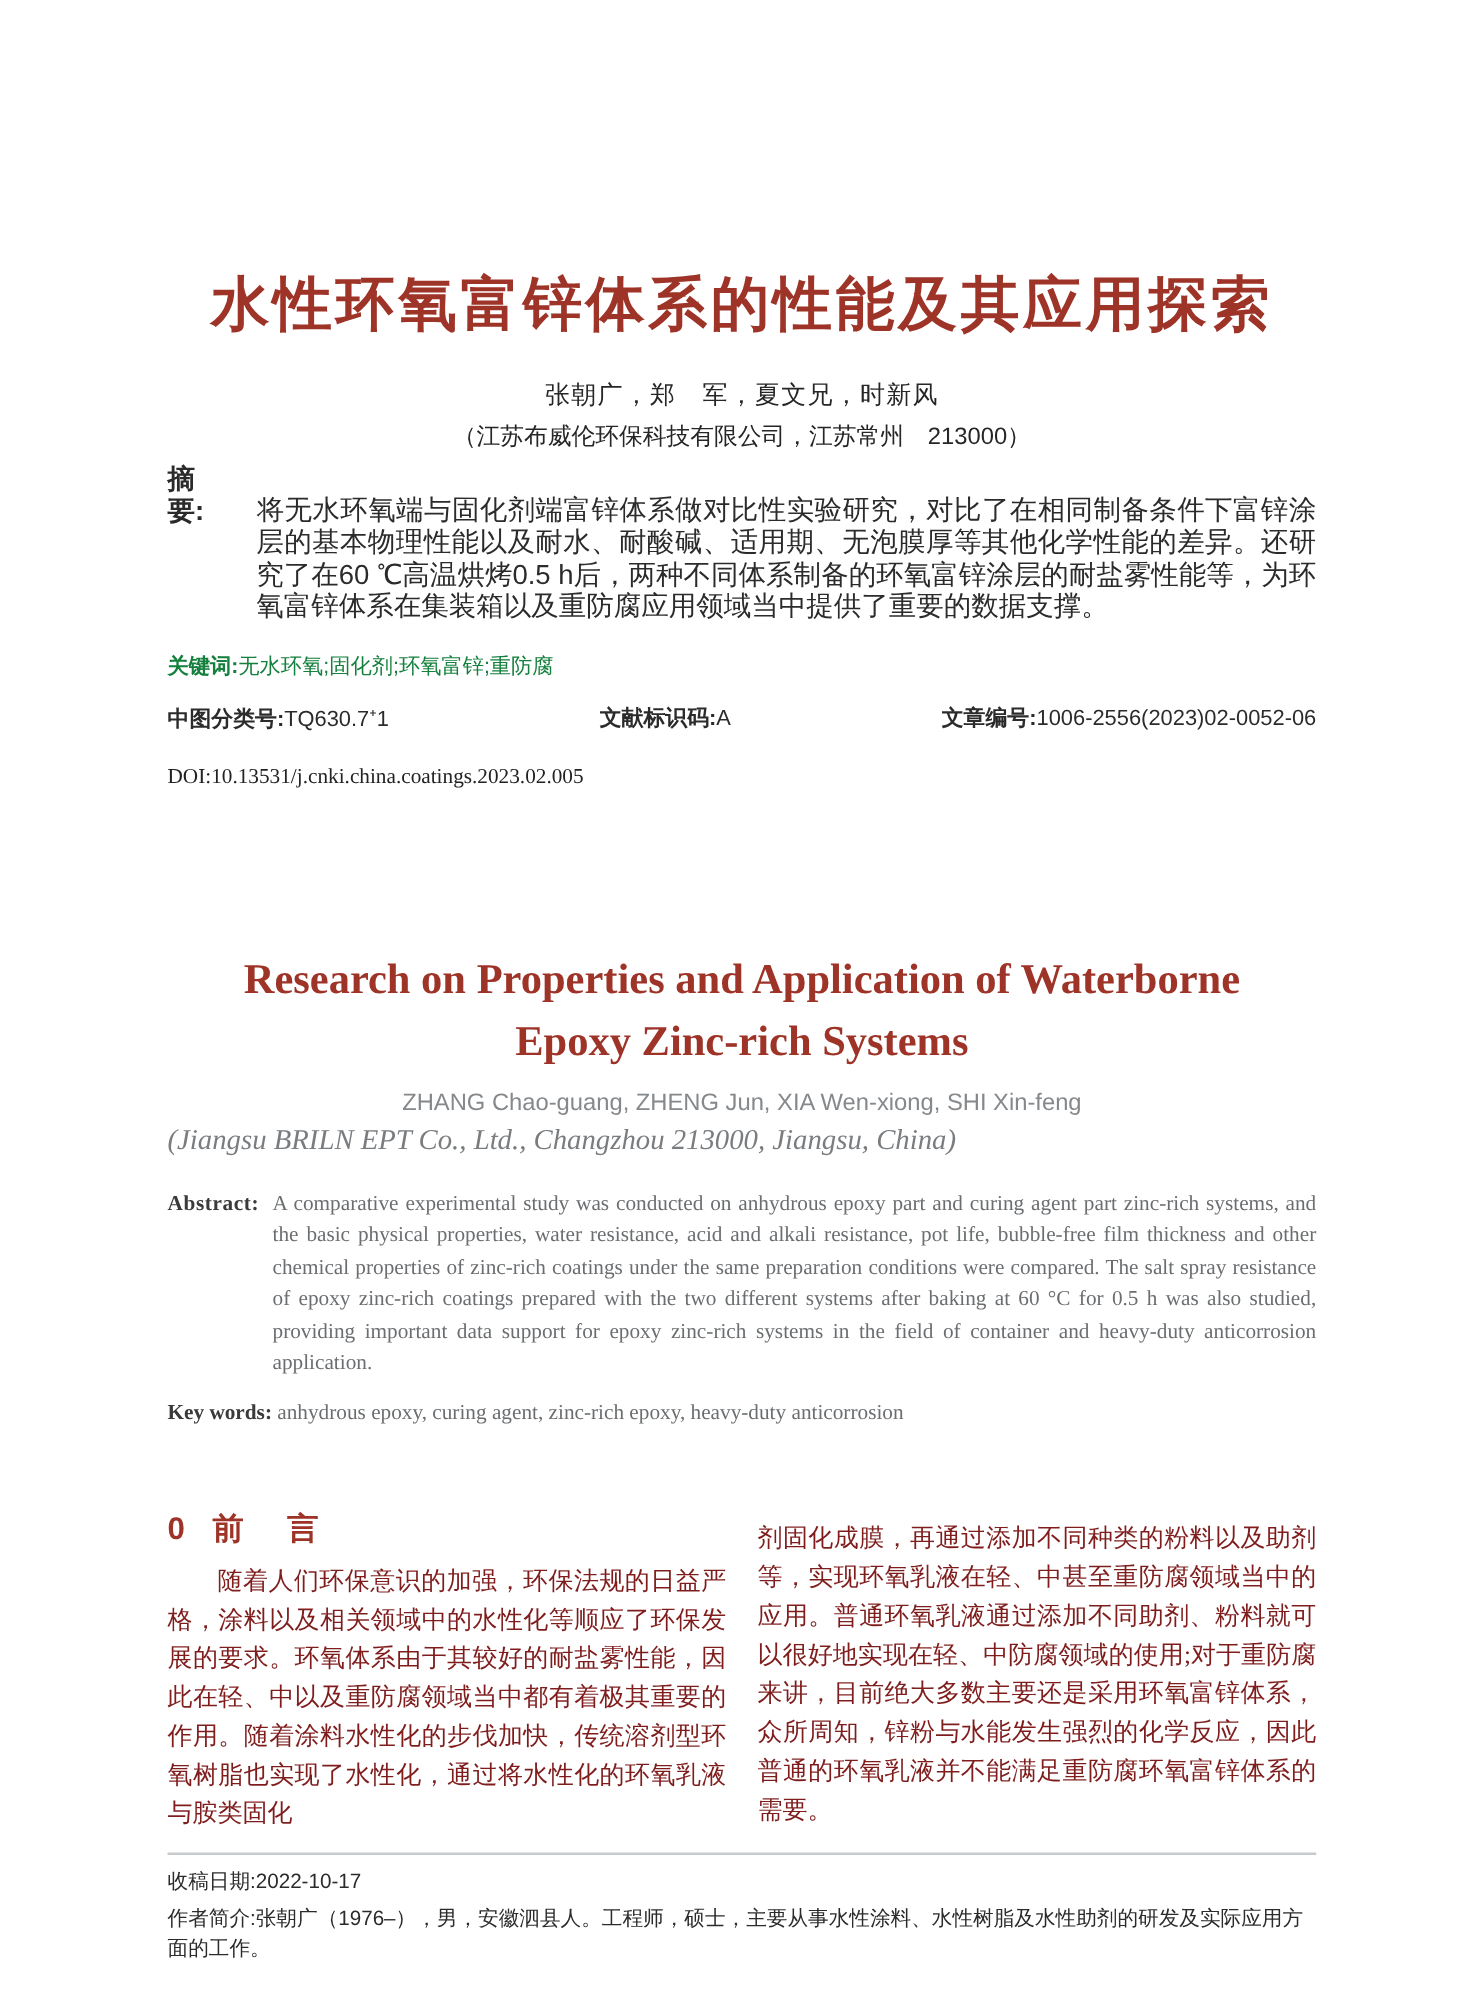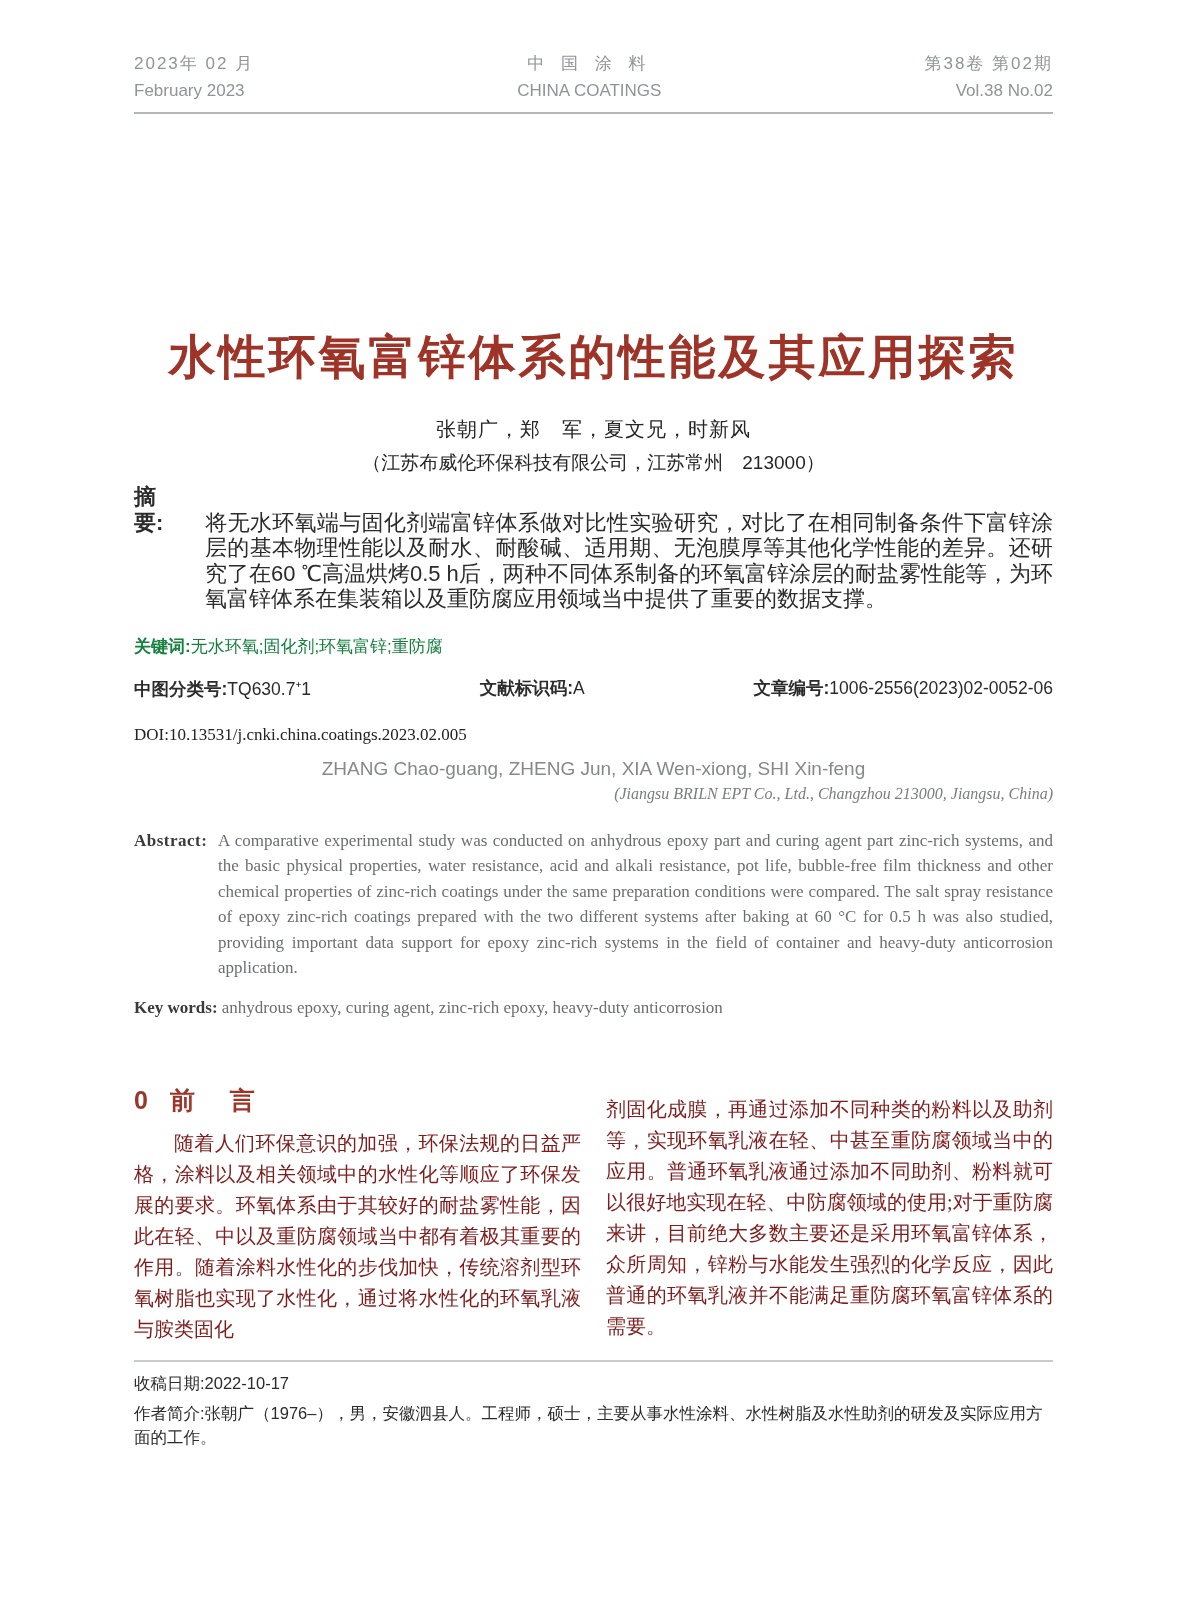--- a/index.html
+++ b/index.html
@@ -59,23 +59,23 @@
   
   .title-en{
     margin-top:128px;
     text-align:center;
     font-family:"Liberation Serif", serif;
     font-weight:bold;font-size:34px;line-height:50px;
     color:#9e3328;
   }
   .authors-en{margin-top:13px;text-align:center;font-size:19px;color:#85898c;}
   .affil-en{
-    margin-top:5px;text-align:right;
+    margin-top:5px;text-align:left;
     font-family:"Liberation Serif", serif;font-style:italic;
-    font-size:16px;color:#7a7d80;
+    font-size:23px;color:#7a7d80;
   }
   
   .abs-en{
     margin-top:25px;
     font-family:"Liberation Serif", serif;
     font-size:17px;line-height:25.5px;
     color:#6b6e70;text-align:justify;
     padding-left:84px;text-indent:-84px;
   }
   .abs-en .lbl{
@@ -116,49 +116,39 @@
     font-size:16.5px;line-height:24px;color:#2b2b2b;
   }
   .footnote p{margin:0;}
   .footnote p + p{margin-top:6px;}
 </style>
 </head>
 <body>
 
 <div class="page">
 
-  <div class="jheader">
-    <div class="col left">
-      <span class="cjk">2023年 02 月</span>
-      <span>February 2023</span>
-    </div>
-    <div class="col center">
-      <span class="cjk">中 国 涂 料</span>
-      <span>CHINA COATINGS</span>
-    </div>
-    <div class="col right">
-      <span class="cjk">第38卷 第02期</span>
-      <span>Vol.38 No.02</span>
-    </div>
-  </div>
 
   <div class="title-cn">水性环氧富锌体系的性能及其应用探索</div>
   <div class="authors-cn">张朝广，郑　军，夏文兄，时新风</div>
   <div class="affil-cn">（江苏布威伦环保科技有限公司，江苏常州　213000）</div>
 
   <p class="abs-cn"><span class="lbl">摘　要:</span><span>将无水环氧端与固化剂端富锌体系做对比性实验研究，对比了在相同制备条件下富锌涂层的基本物理性能以及耐水、耐酸碱、适用期、无泡膜厚等其他化学性能的差异。还研究了在60 ℃高温烘烤0.5 h后，两种不同体系制备的环氧富锌涂层的耐盐雾性能等，为环氧富锌体系在集装箱以及重防腐应用领域当中提供了重要的数据支撑。</span></p>
   <p class="kw-cn"><span class="lbl">关键词:</span><span>无水环氧;固化剂;环氧富锌;重防腐</span></p>
 
   <div class="clc-row">
     <span><b>中图分类号:</b><span>TQ630.7⁺1</span></span>
     <span><b>文献标识码:</b><span>A</span></span>
     <span><b>文章编号:</b><span>1006-2556(2023)02-0052-06</span></span>
   </div>
   <div class="doi">DOI:10.13531/j.cnki.china.coatings.2023.02.005</div>
 
+  <div class="title-en">
+    <div>Research on Properties and Application of Waterborne</div>
+    <div>Epoxy Zinc-rich Systems</div>
+  </div>
   <div class="authors-en">ZHANG Chao-guang, ZHENG Jun, XIA Wen-xiong, SHI Xin-feng</div>
   <div class="affil-en">(Jiangsu BRILN EPT Co., Ltd., Changzhou 213000, Jiangsu, China)</div>
 
   <p class="abs-en"><span class="lbl">Abstract:</span><span>A comparative experimental study was conducted on anhydrous epoxy part and curing agent part zinc-rich systems, and the basic physical properties, water resistance, acid and alkali resistance, pot life, bubble-free film thickness and other chemical properties of zinc-rich coatings under the same preparation conditions were compared. The salt spray resistance of epoxy zinc-rich coatings prepared with the two different systems after baking at 60 °C for 0.5 h was also studied, providing important data support for epoxy zinc-rich systems in the field of container and heavy-duty anticorrosion application.</span></p>
   <p class="kw-en"><span class="lbl">Key words:</span> <span>anhydrous epoxy, curing agent, zinc-rich epoxy, heavy-duty anticorrosion</span></p>
 
   <div class="columns">
     <div class="colm left">
       <div class="sec-head">
         <span class="num">0</span>

